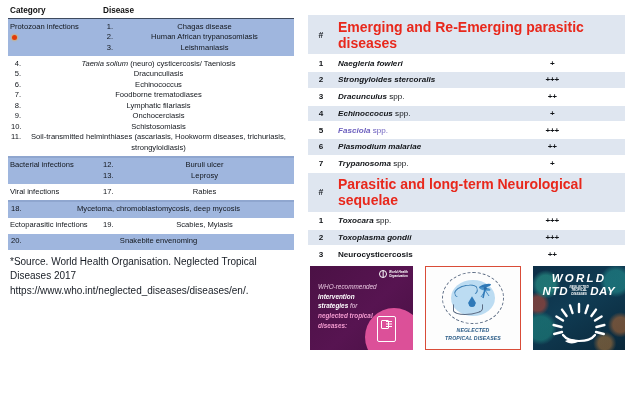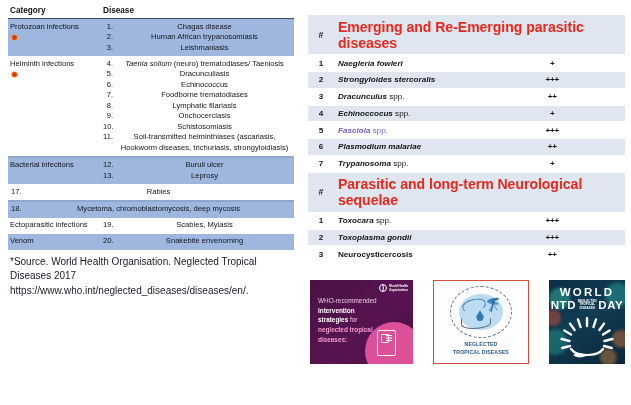--- a/index.html
+++ b/index.html
@@ -124,24 +124,25 @@
   }
   tr.section .col-num { color: #15191f; font-size: 8.6px; }
 
   .sci { font-style: italic; font-weight: bold; }
   .nonsci { font-weight: bold; font-style: normal; }
   .violet { color: #6c5fbe; }
 
   
   .img-strip {
     display: flex;
-    gap: 20px;
-    margin-top: 18px;
+    gap: 12px;
+    margin-top: 4px;
     height: 84px;
     padding-left: 2px;
+    font-style: italic;
   }
 
   
   .pnl1 {
     width: 103px;
     background: linear-gradient(135deg, #4b1145 0%, #571451 55%, #4a1044 100%);
     position: relative;
     overflow: hidden;
   }
   .who-logo {
@@ -317,28 +318,24 @@
           <span class="dis-txt">Human African trypanosomiasis</span>
         </div>
         <div class="dis-item">
           <span class="dis-num">3.</span>
           <span class="dis-txt">Leishmaniasis</span>
         </div>
       </div>
     </div>
 
     <div class="lt-row">
-      <div class="lt-cat">
-        <span>Helminth infections</span>
-        <span class="dot"></span>
-      </div>
       <div class="lt-dis">
         <div class="dis-item">
           <span class="dis-num">4.</span>
-          <span class="dis-txt"><i>Taenia solium</i><span> (neuro) trematodiases/ Taeniosis</span></span>
+          <span class="dis-txt"><i>Taenia solium</i><span> (neuro) cysticercosis/ Taeniosis</span></span>
         </div>
         <div class="dis-item">
           <span class="dis-num">5.</span>
           <span class="dis-txt">Dracunculiasis</span>
         </div>
         <div class="dis-item">
           <span class="dis-num">6.</span>
           <span class="dis-txt">Echinococcus</span>
         </div>
         <div class="dis-item">
@@ -376,20 +373,23 @@
           <span class="dis-txt">Buruli ulcer</span>
         </div>
         <div class="dis-item">
           <span class="dis-num">13.</span>
           <span class="dis-txt">Leprosy</span>
         </div>
       </div>
     </div>
 
     <div class="lt-row">
+      <div class="lt-cat">
+        <span>Viral infections</span>
+      </div>
       <div class="lt-dis">
         <div class="dis-item">
           <span class="dis-num">17.</span>
           <span class="dis-txt">Rabies</span>
         </div>
       </div>
     </div>
 
     <div class="lt-rule dark"></div>
 
@@ -408,23 +408,20 @@
       </div>
       <div class="lt-dis">
         <div class="dis-item">
           <span class="dis-num">19.</span>
           <span class="dis-txt">Scabies, Myiasis</span>
         </div>
       </div>
     </div>
 
     <div class="lt-row shaded">
-      <div class="lt-cat">
-        <span>Venom</span>
-      </div>
       <div class="lt-dis">
         <div class="dis-item">
           <span class="dis-num">20.</span>
           <span class="dis-txt">Snakebite envenoming</span>
         </div>
       </div>
     </div>
 
     <div class="source-note">*Source. World Health Organisation. Neglected Tropical Diseases 2017 https://www.who.int/neglected_diseases/diseases/en/.</div>
   </div>

